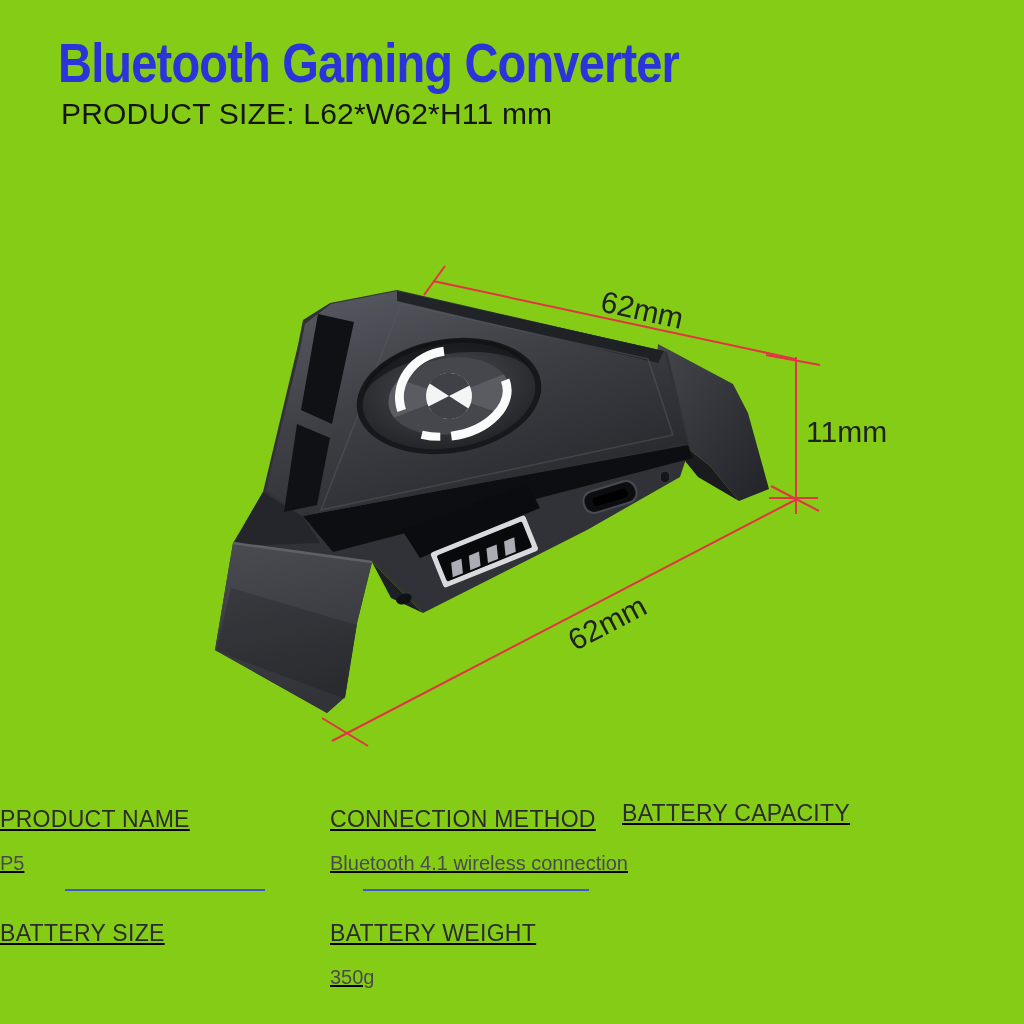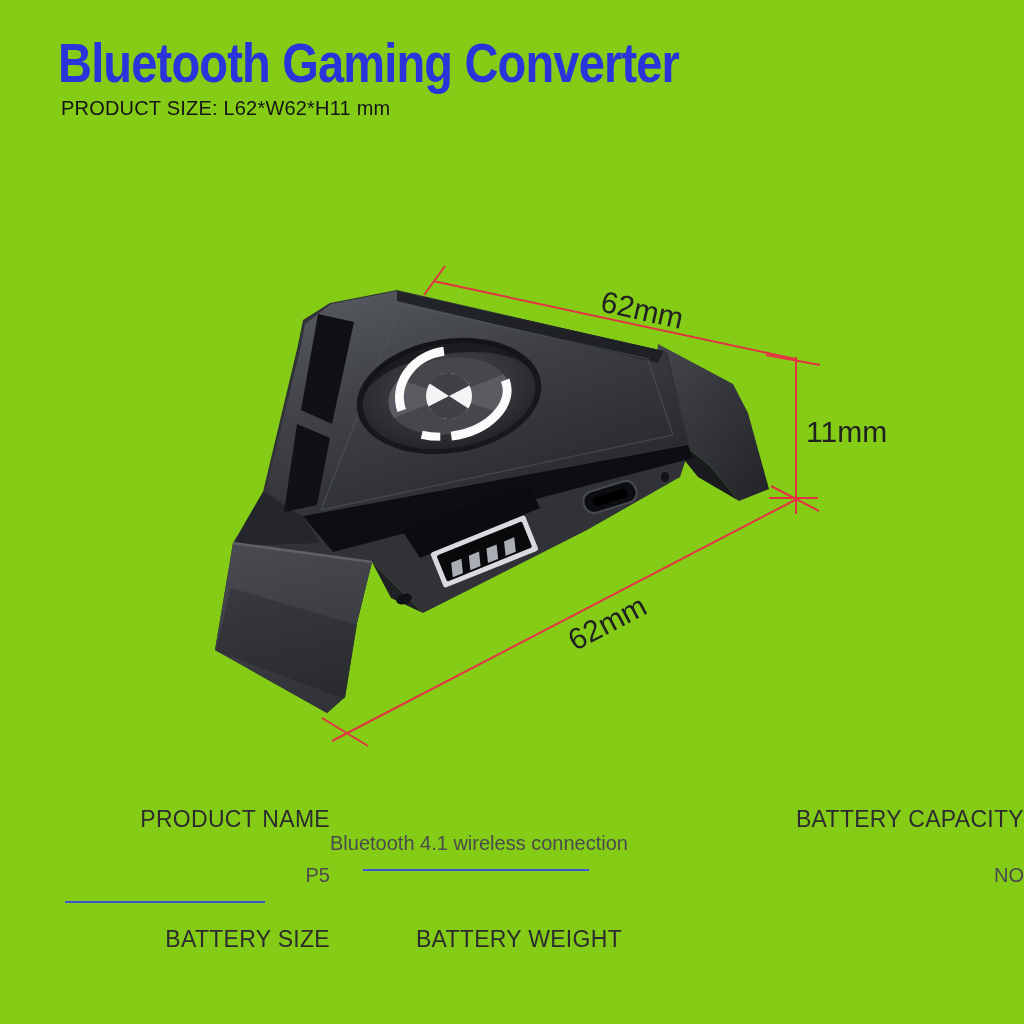--- a/index.html
+++ b/index.html
@@ -2,38 +2,38 @@
 <html><head>
 <meta charset="utf-8">
 <style>
   html,body{margin:0;padding:0;background:#ffffff;}
   .page{position:relative;width:1024px;height:1024px;background:#84cc16;overflow:hidden;
         font-family:"Liberation Sans","DejaVu Sans",sans-serif;padding-left:16px;}
   
   .title{position:absolute;left:58px;top:30px;font-size:56px;font-weight:700;
          color:#2a34da;letter-spacing:-1px;transform:scaleX(0.84);transform-origin:left top;
          white-space:nowrap;}
-  .subtitle{position:absolute;left:61px;top:97px;font-size:20px;font-weight:400;
+  .subtitle{position:absolute;left:61px;top:97px;font-size:30px;font-weight:400;
             color:#151515;letter-spacing:0.2px;white-space:nowrap;text-align:right;}
   
   .figure{position:absolute;left:0;top:0;width:1024px;height:1024px;}
   svg text{font-family:"Liberation Sans","DejaVu Sans",sans-serif;}
   
   .spec{position:absolute;left:0;top:800px;width:1024px;display:grid;
         grid-template-columns:330px 292px 402px;grid-template-rows:120px auto;}
-  .cell{text-align:right;}
+  .cell{text-align:left;text-decoration:underline;}
   .cell .label{margin-top:6px;font-size:23px;line-height:26px;color:#2c2c2e;
                letter-spacing:0.3px;white-space:nowrap;}
-  .cell .value{margin-top:32px;font-size:20px;line-height:23px;color:#4b4b4e;
+  .cell .value{margin-top:20px;font-size:20px;line-height:23px;color:#4b4b4e;
                white-space:nowrap;}
   .cell .underline{height:0;border-top:2px solid #3e56d4;margin:14px auto 0 auto;}
   .cell:nth-child(1) .underline{width:200px;}
   .cell:nth-child(2) .underline{width:226px;}
   .cell:nth-child(3) .underline{width:246px;}
-  .row2 .label{margin-top:6px;}
+  .row2 .label{margin-top:0;}
 </style>
 </head>
 <body>
 
 <div class="page">
 
   <div class="title">Bluetooth Gaming Converter</div>
   <div class="subtitle">PRODUCT SIZE: L62*W62*H11 mm</div>
 
   <svg class="figure" viewBox="0 0 1024 1024">
@@ -139,28 +139,29 @@
     </g>
   </svg>
 
   <div class="spec">
     <div class="cell">
       <div class="label">PRODUCT NAME</div>
       <div class="value">P5</div>
       <div class="underline"></div>
     </div>
     <div class="cell">
+      <div class="label">CONNECTION METHOD</div>
       <div class="value">Bluetooth 4.1 wireless connection</div>
       <div class="underline"></div>
     </div>
     <div class="cell row2">
       <div class="label">BATTERY CAPACITY</div>
-      <div class="value">NO</div>
     </div>
     <div class="cell row2">
       <div class="label">BATTERY SIZE</div>
     </div>
     <div class="cell row2">
       <div class="label">BATTERY WEIGHT</div>
+      <div class="value">350g</div>
     </div>
   </div>
 
 </div>
 
 </body></html>

